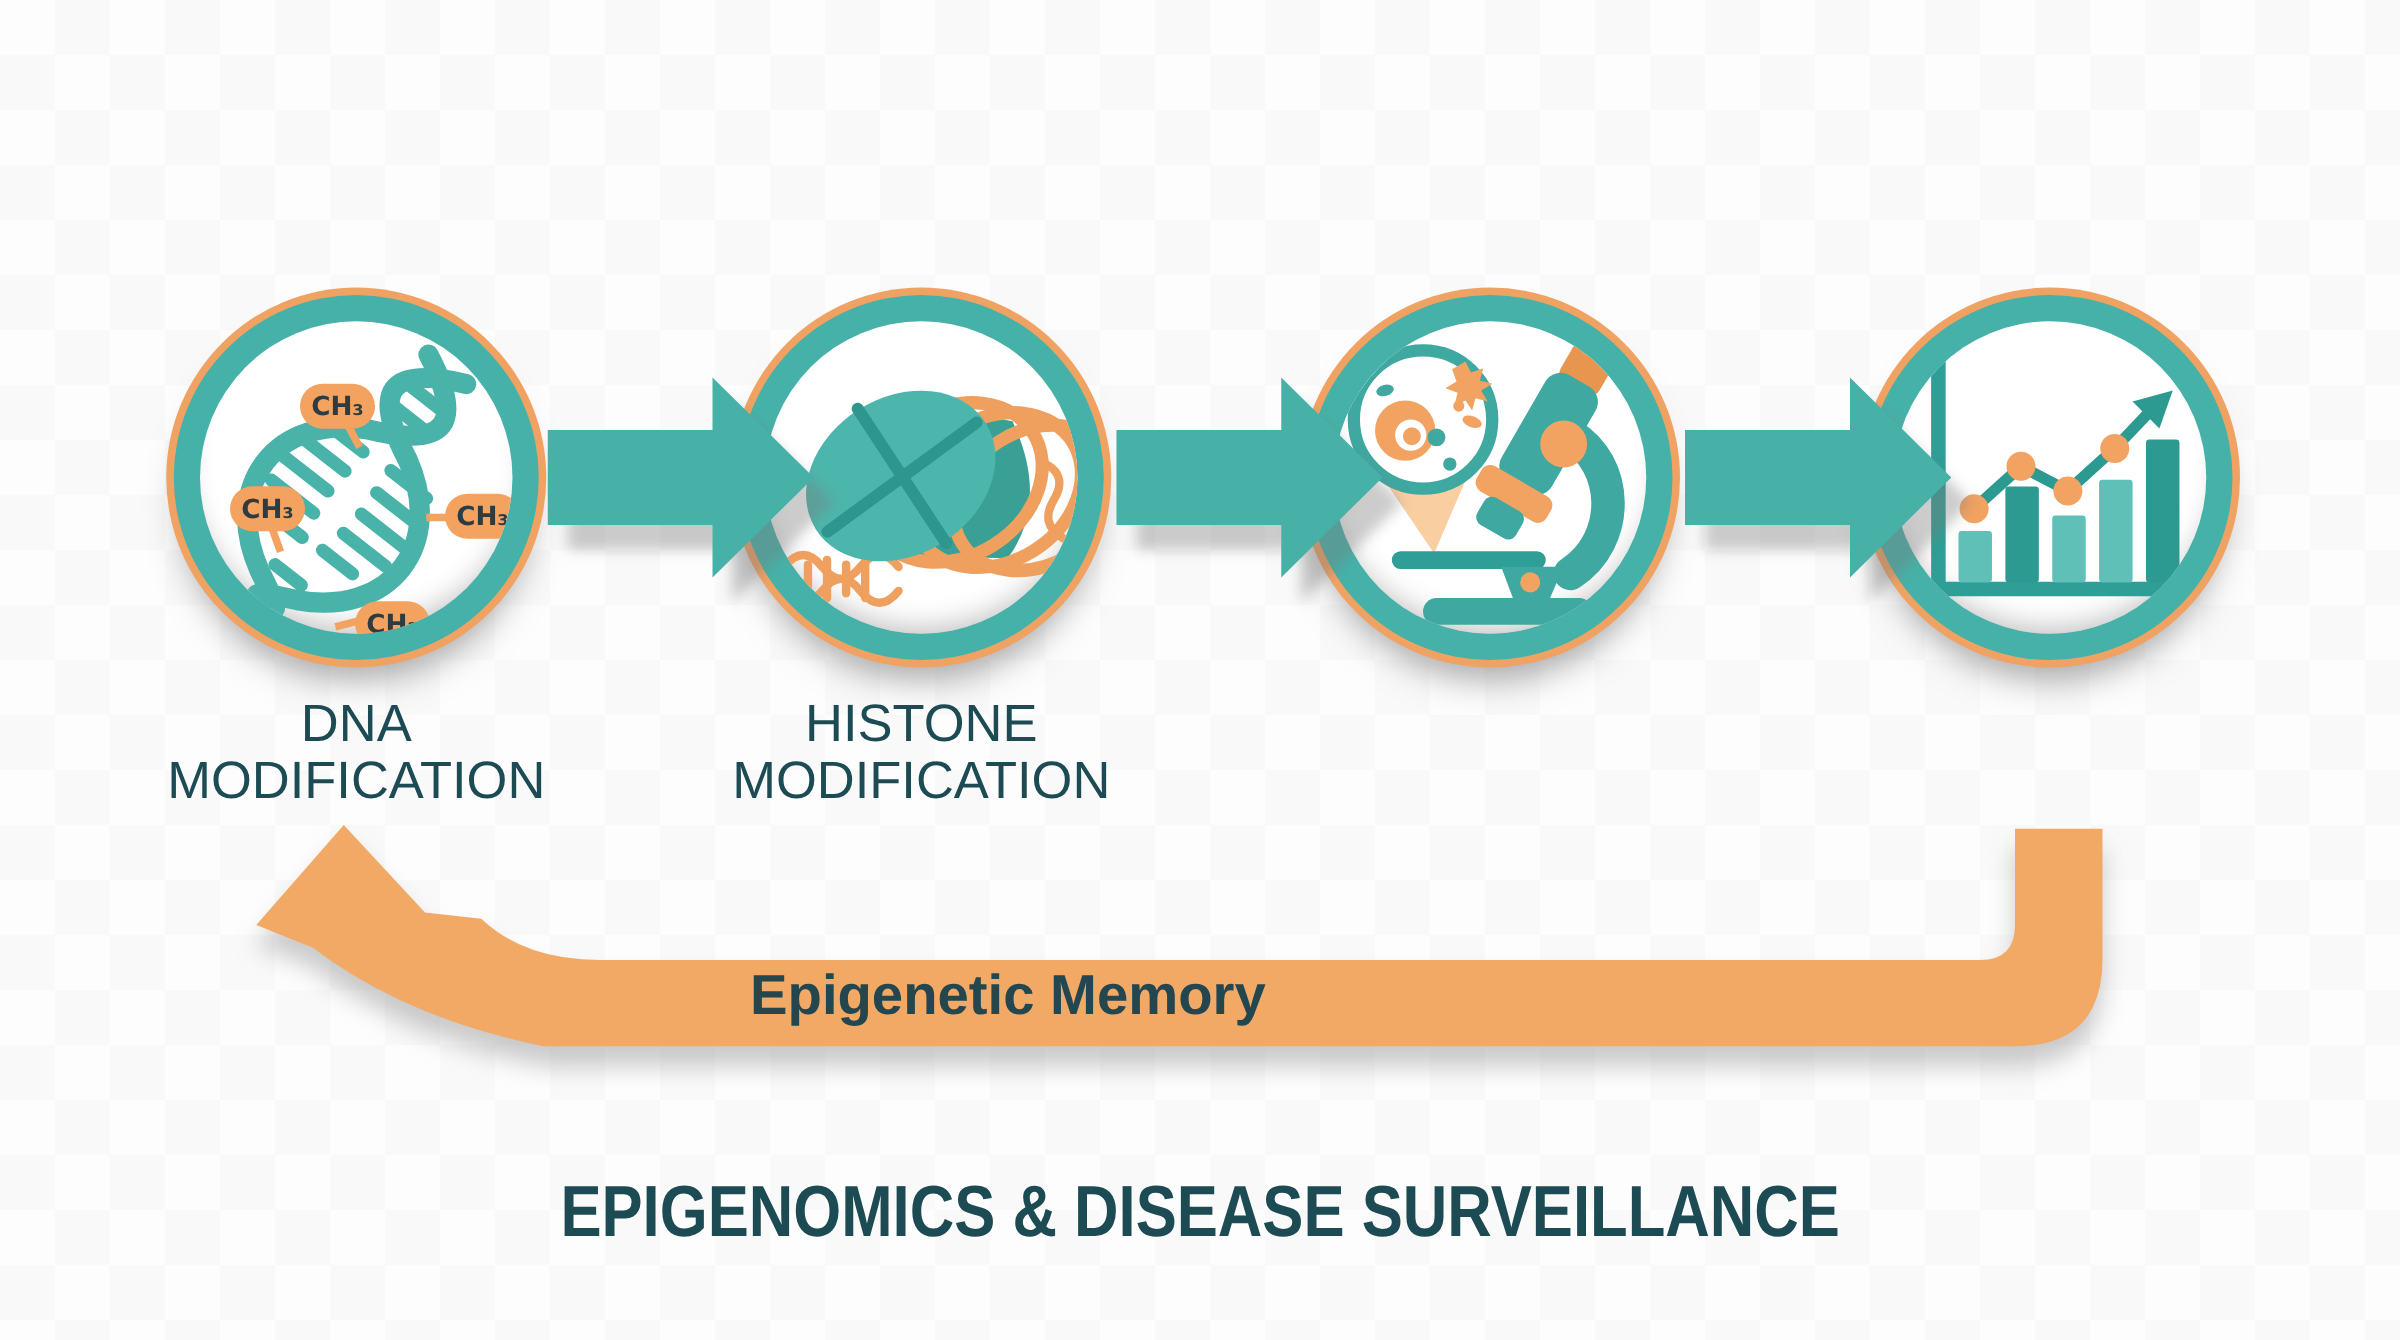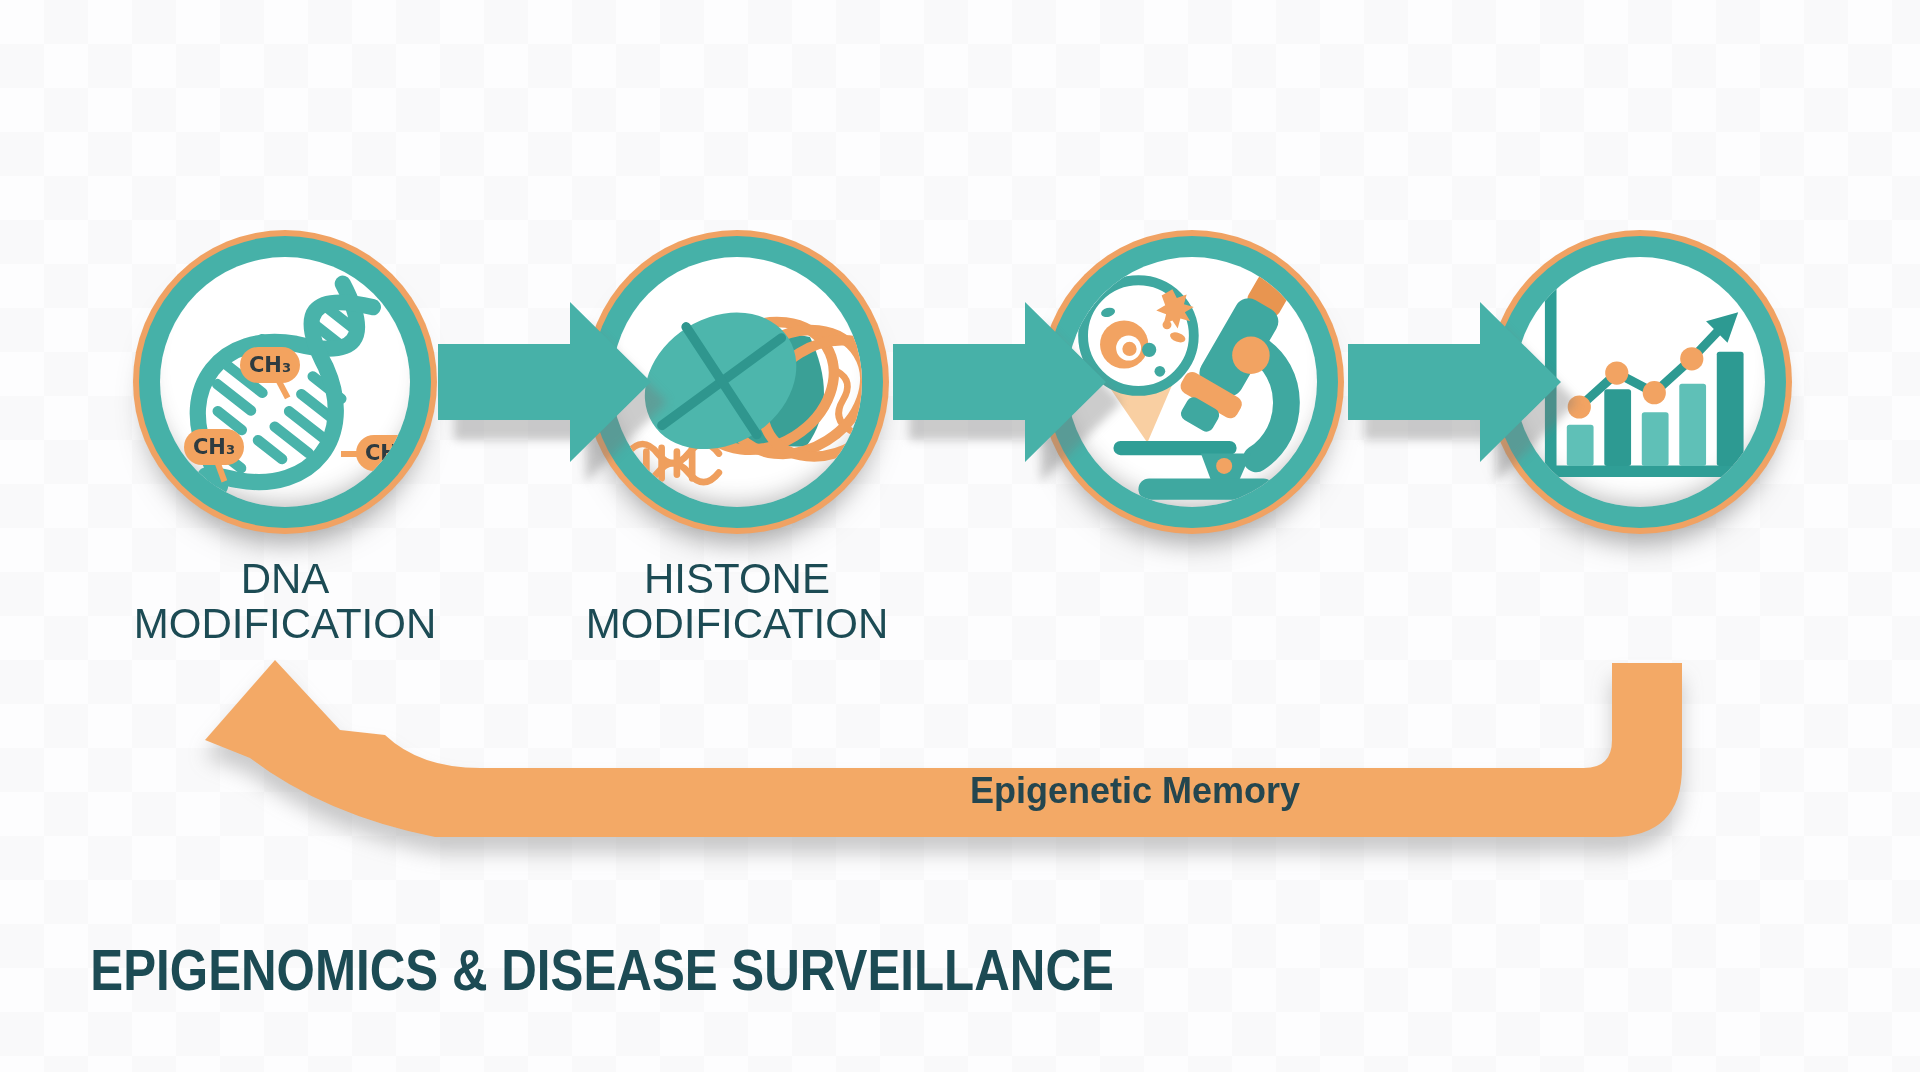--- a/index.html
+++ b/index.html
@@ -15,46 +15,46 @@
         background:#f0a263;box-shadow:0 22px 26px -12px rgba(90,90,90,.5);}
   .node-teal{position:absolute;inset:6px;border-radius:50%;background:#46b1a8;}
   .node-face{position:absolute;inset:21px;border-radius:50%;background:#ffffff;
         box-shadow:inset 0 -18px 22px -14px rgba(60,60,60,.33);overflow:hidden;}
   .node-icon{position:absolute;inset:0;width:100%;height:100%;}
   #node-1{left:133px;} #node-2{left:585px;} #node-3{left:1040px;} #node-4{left:1488px;}
 
   
   .ch3-badge{position:absolute;width:60px;height:36px;border-radius:18px;background:#f3a35f;
         color:#2e3b40;font-weight:bold;font-size:21px;line-height:36px;text-align:center;
-        font-family:"DejaVu Sans", sans-serif;z-index:4;margin-top:40px;}
+        font-family:"DejaVu Sans", sans-serif;z-index:4;}
   .ch3-badge::after{content:"";position:absolute;width:6px;height:20px;background:#f3a35f;}
   .ch3-top{left:80px;top:50px;}    .ch3-top::after{left:40px;top:32px;transform:rotate(-28deg);}
   .ch3-left{left:24px;top:132px;}  .ch3-left::after{left:34px;top:33px;transform:rotate(-20deg);}
   .ch3-right{left:196px;top:138px;}.ch3-right::after{left:-8px;top:9px;transform:rotate(90deg);}
   .ch3-bottom{left:124px;top:224px;}.ch3-bottom::after{left:-9px;top:8px;transform:rotate(75deg);}
 
   
   .node-label{position:absolute;top:556px;width:460px;text-align:center;color:#1c4b54;
         font-weight:normal;font-size:42px;line-height:45px;letter-spacing:0px;}
   .node-label span{display:block;}
   #label-1{left:55px;} #label-2{left:507px;} #label-3{left:962px;} #label-4{left:1410px;}
 
   
   .flow-arrow{position:absolute;top:300px;width:215px;height:164px;
         filter:drop-shadow(16px 20px 5px rgba(120,120,120,.38));z-index:3;}
   #arrow-1{left:438px;} #arrow-2{left:893px;} #arrow-3{left:1348px;}
 
   
   .ribbon{position:absolute;left:180px;top:540px;width:1520px;height:340px;
         filter:drop-shadow(0 16px 10px rgba(100,100,100,.33));z-index:1;}
-  .ribbon-label{position:absolute;left:600px;top:770px;width:700px;text-align:right;
-        color:#24464f;font-weight:bold;font-size:36px;z-index:2;}
-
-  
-  .main-title{position:absolute;left:0;top:936px;width:1920px;
+  .ribbon-label{position:absolute;left:600px;top:770px;width:700px;text-align:left;
+        color:#24464f;font-weight:bold;font-size:45px;z-index:2;}
+
+  
+  .main-title{position:absolute;left:0;top:936px;width:1920px;text-align:center;
         color:#1c4b54;font-weight:bold;font-size:58px;}
   .main-title span{display:inline-block;transform:scaleX(.85);letter-spacing:0px;}
 </style>
 </head>
 <body>
 
 <div class="canvas">
 
   <svg class="ribbon" viewBox="0 0 1520 340">
     <path fill="#f3a966" d="M 95 120 L 25 200 L 70 218 Q 145 275 255 297 L 1432 297

